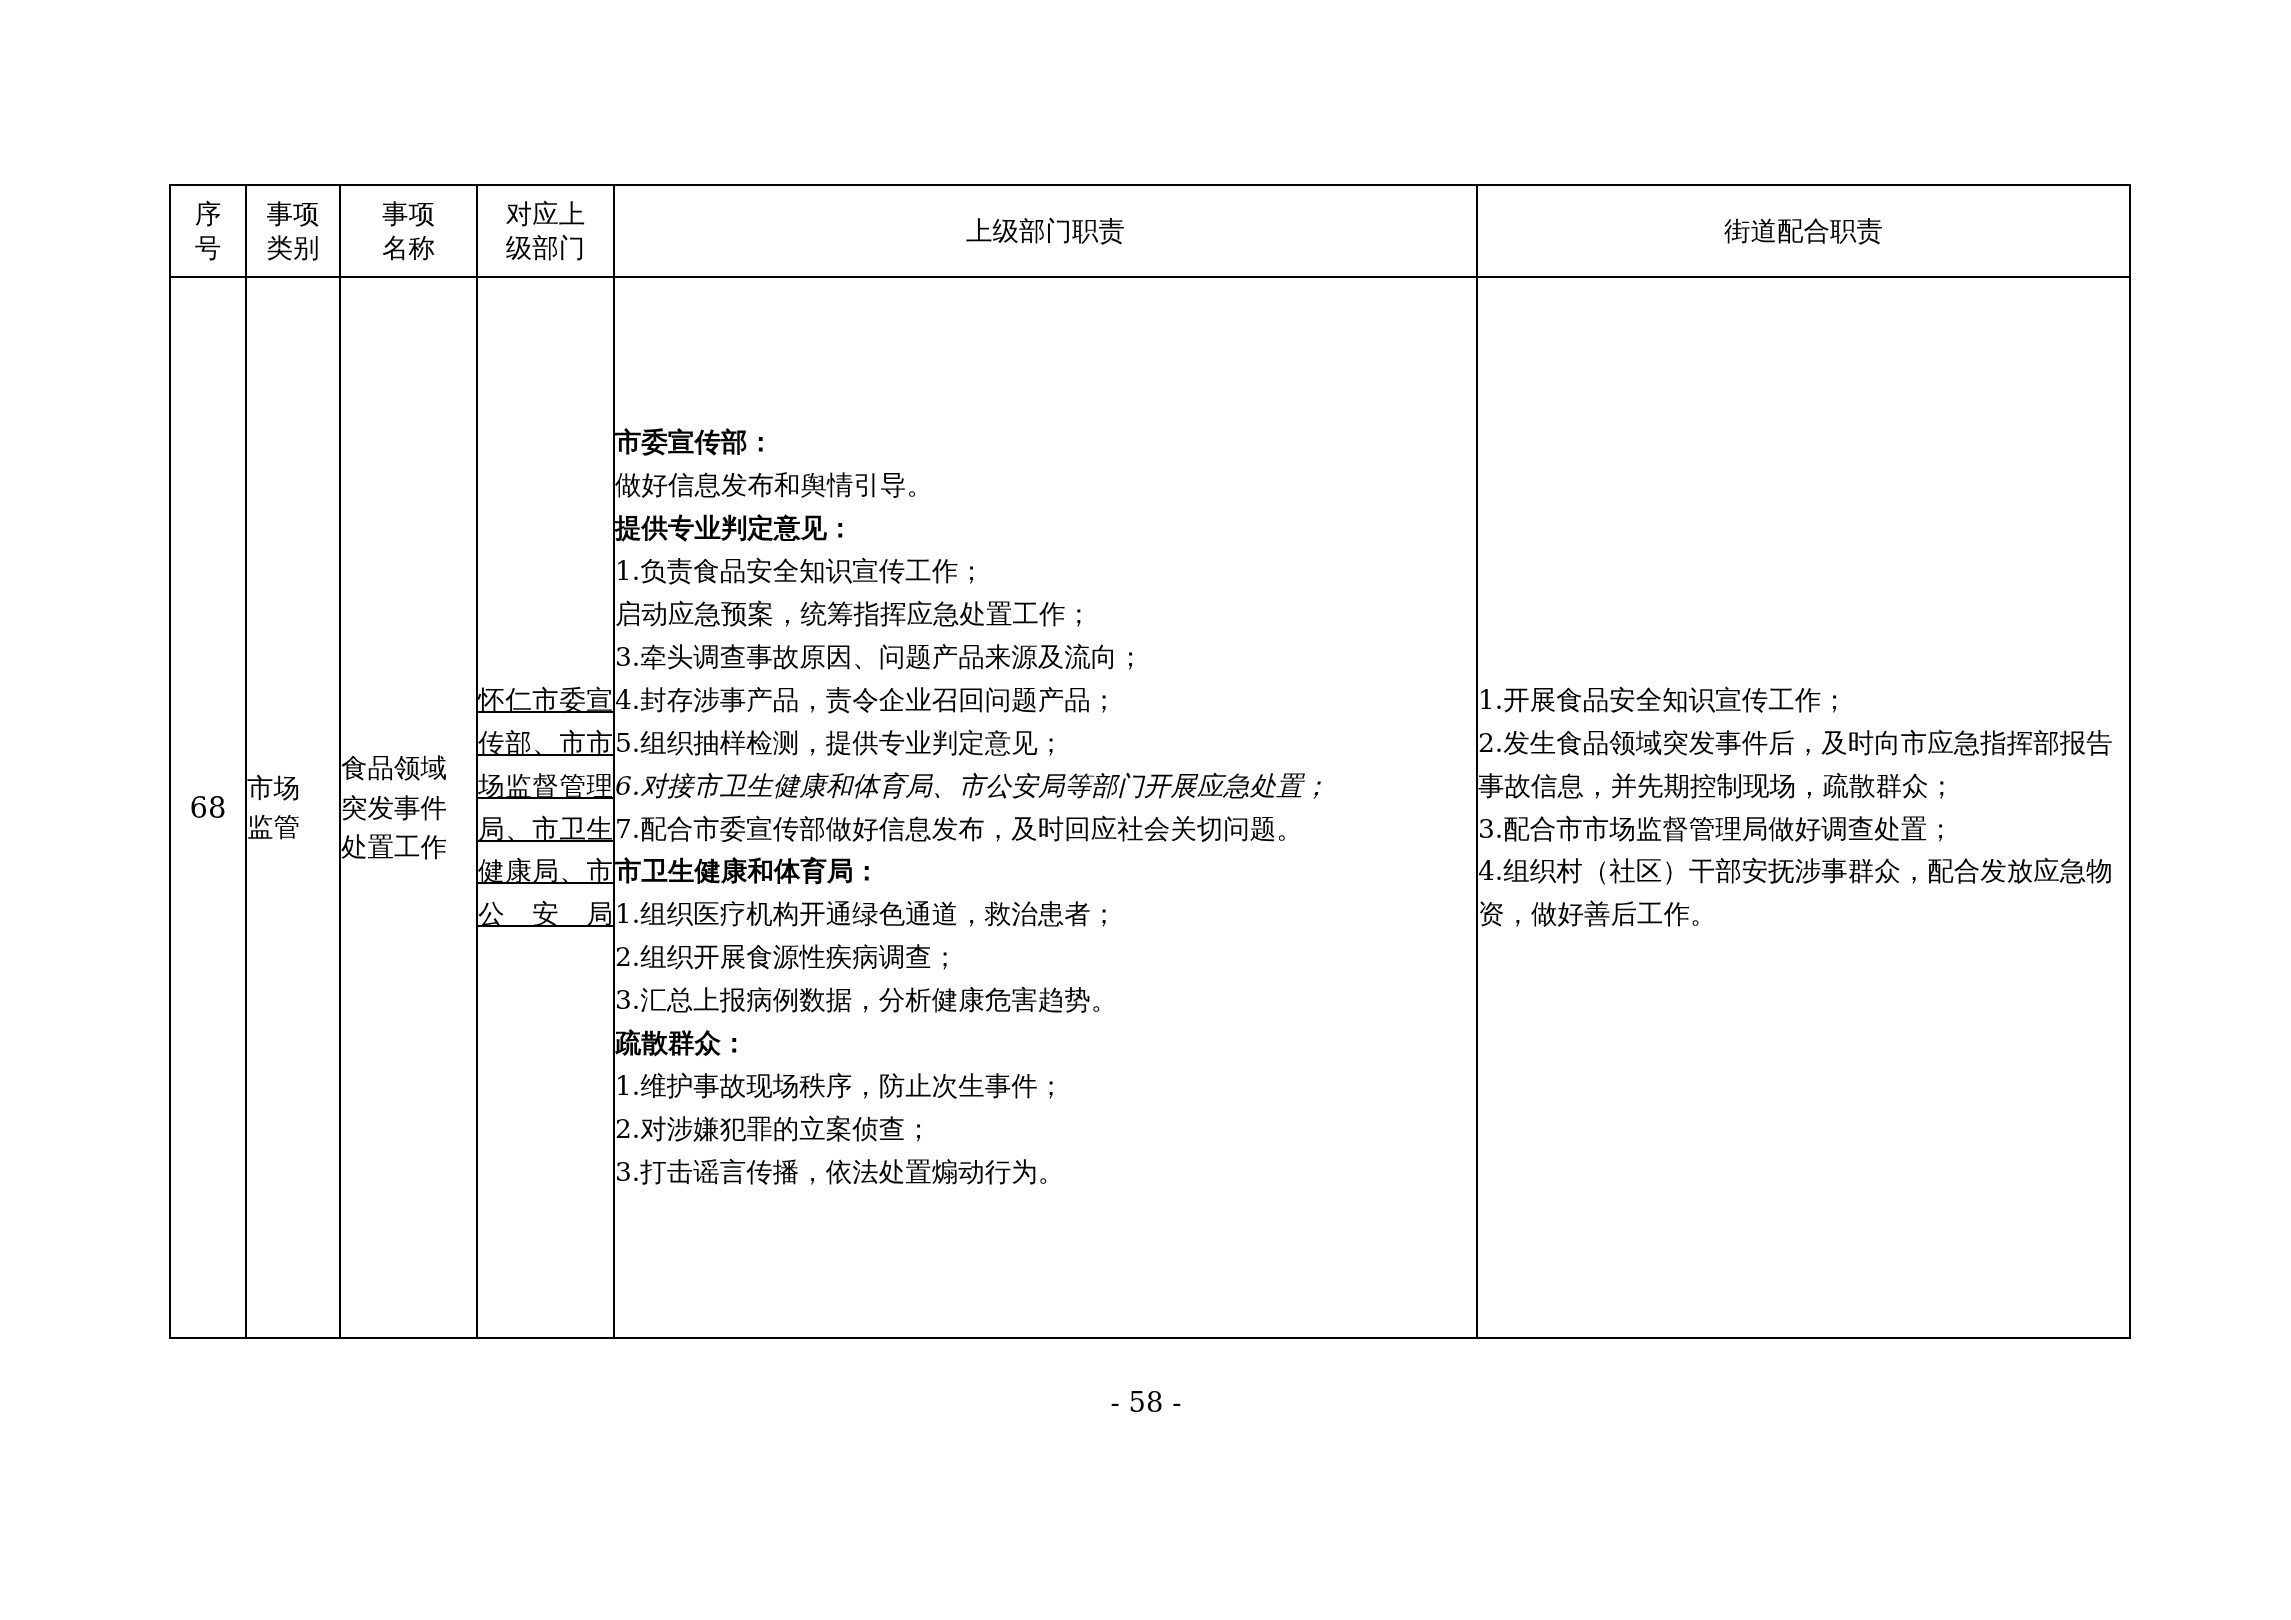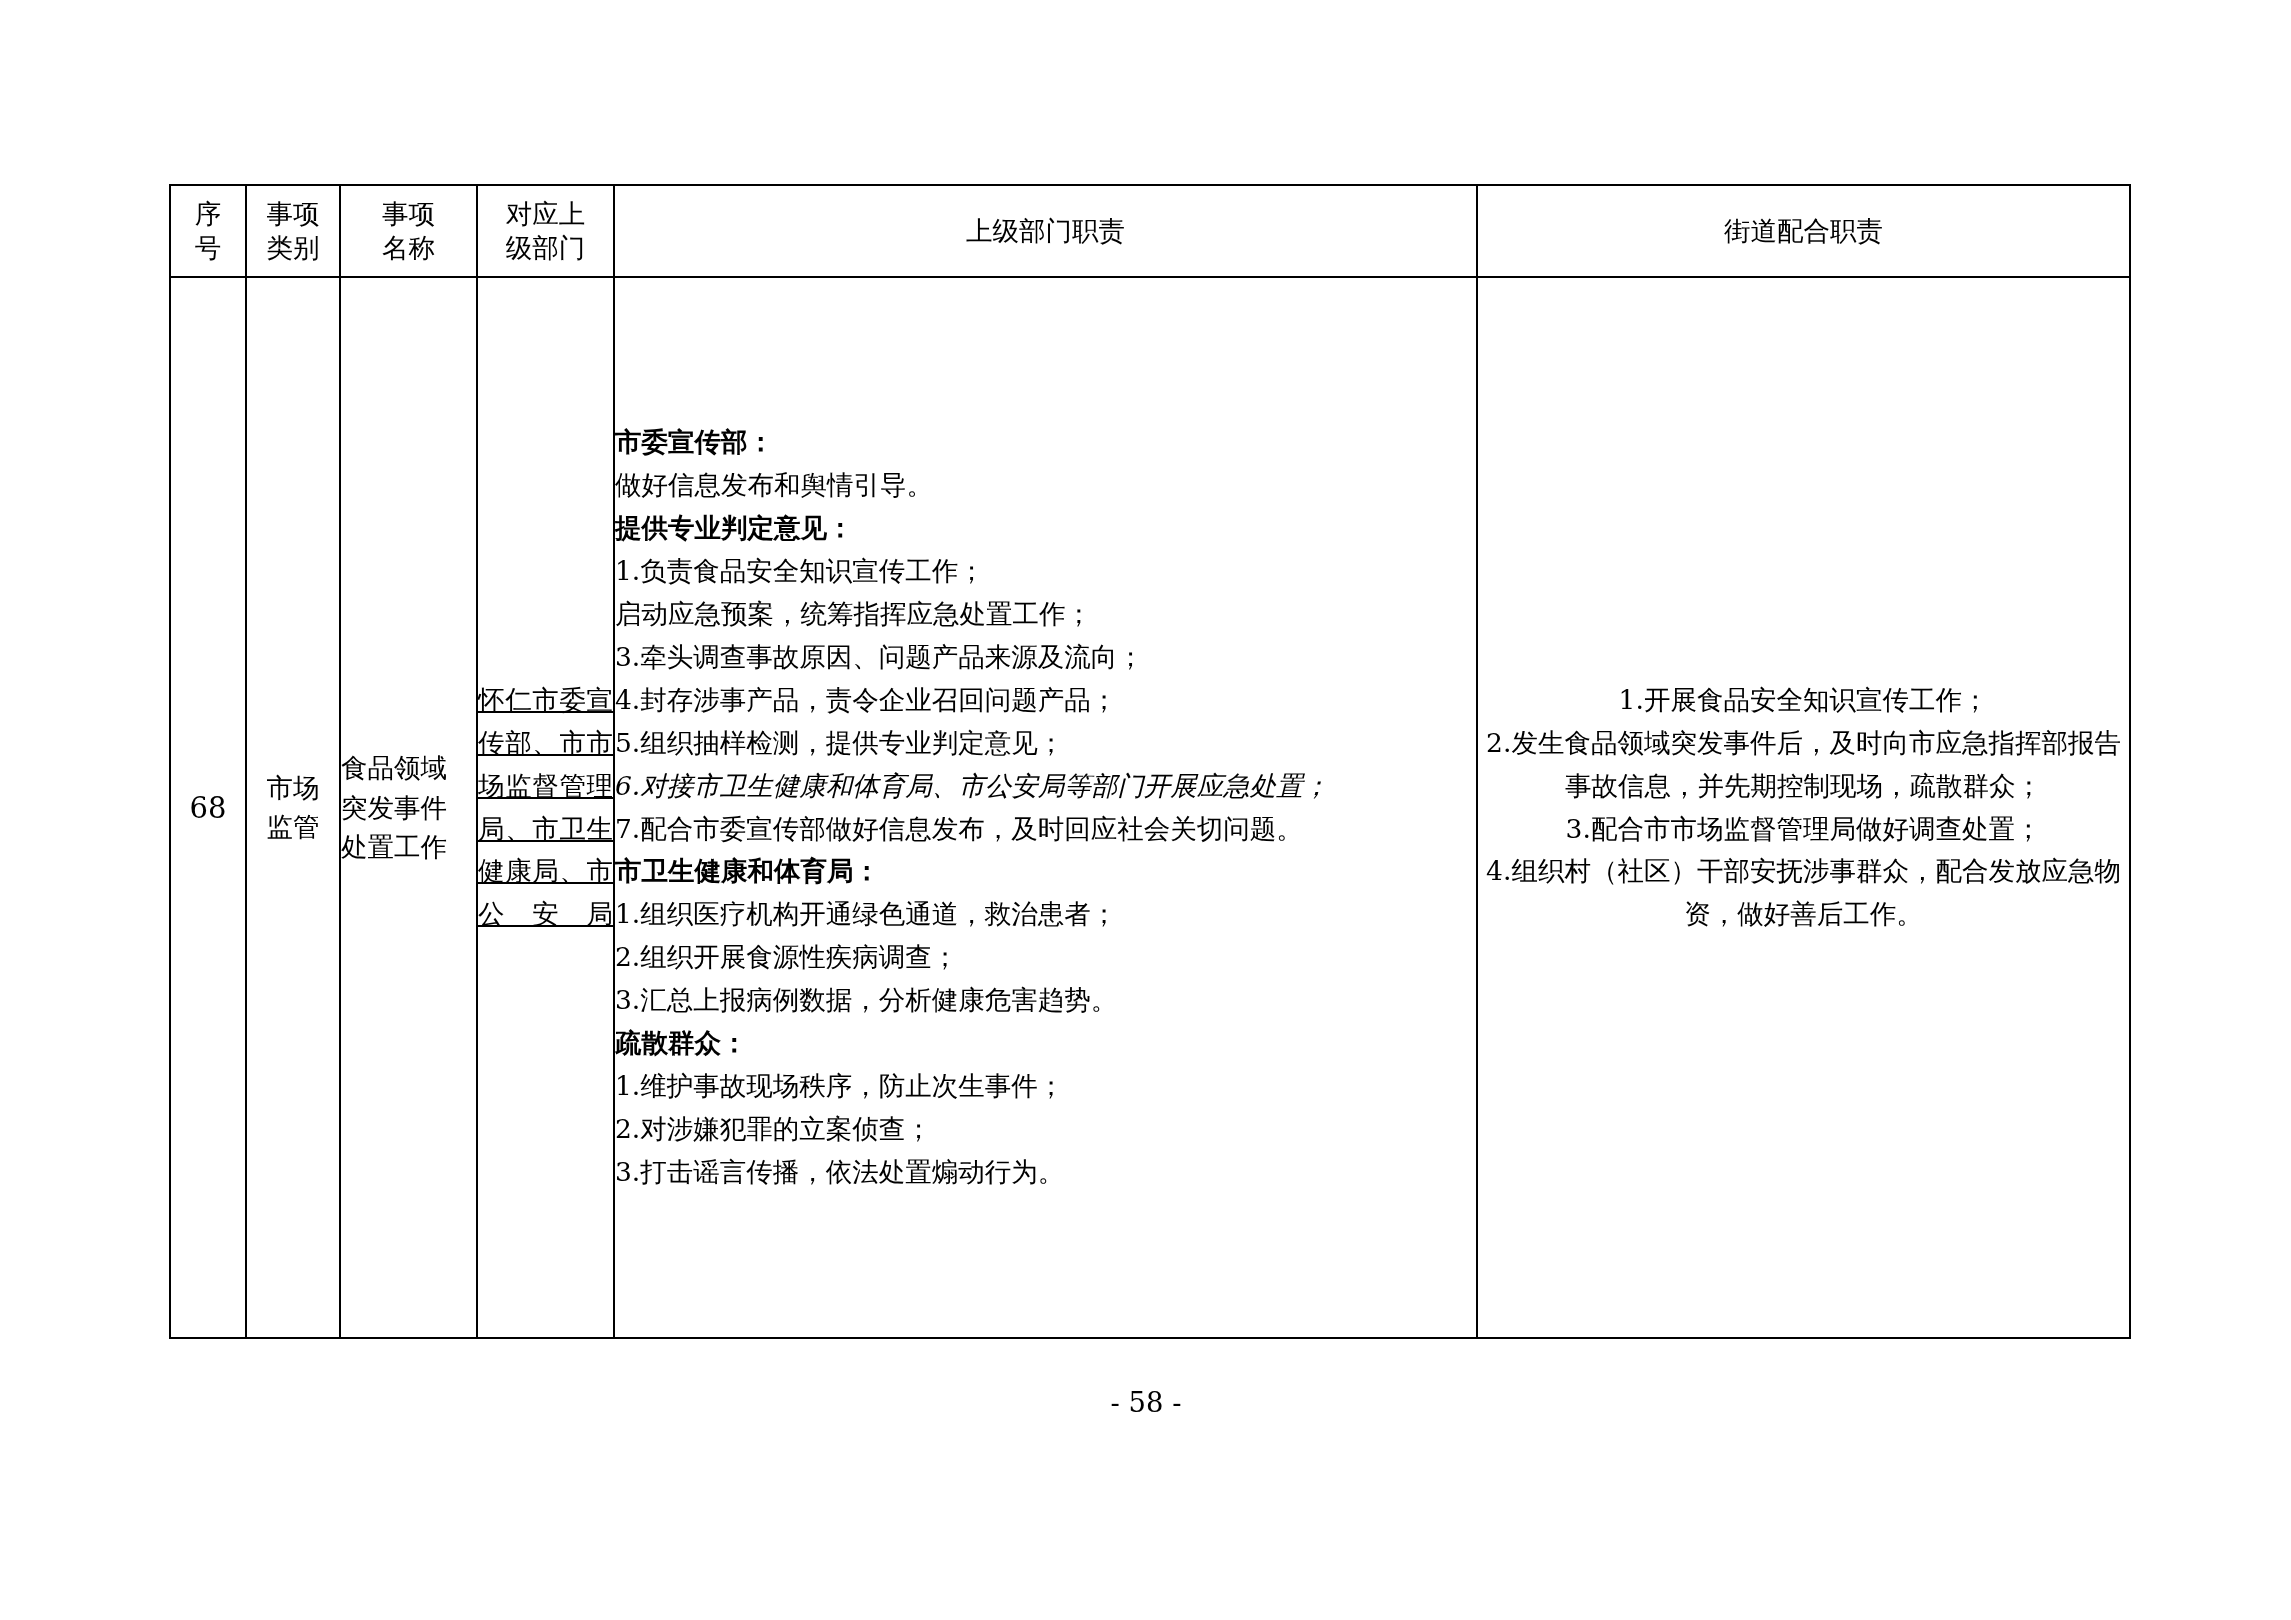--- a/index.html
+++ b/index.html
@@ -48,21 +48,21 @@
     font-size: 26.5px;
     line-height: 1.28;
   }
   .hdr-two-line {
     display: block;
   }
   .body-row td {
     height: 1059px;
   }
   .cell-center {
-    text-align: center;
+    text-align: left;
     font-size: 26.5px;
     line-height: 1.45;
   }
   .cell-seq {
     text-align: center;
     font-size: 29px;
     margin-left: 20px;
   }
   .cell-name {
     text-align: left;
@@ -87,21 +87,21 @@
     padding: 9.8px 15.7px 9.8px 17.6px;
     font-size: 26.5px;
     line-height: 1.62;
     text-align: left;
   }
   .cell-street {
     vertical-align: middle;
     padding: 9.8px 17.6px;
     font-size: 26.5px;
     line-height: 1.62;
-    text-align: center;
+    text-align: left;
   }
   .dept-heading {
     font-weight: bold;
     display: block;
   }
   .duty-line {
     display: block;
     white-space: nowrap;
   }
   .duty-line.wrap {

